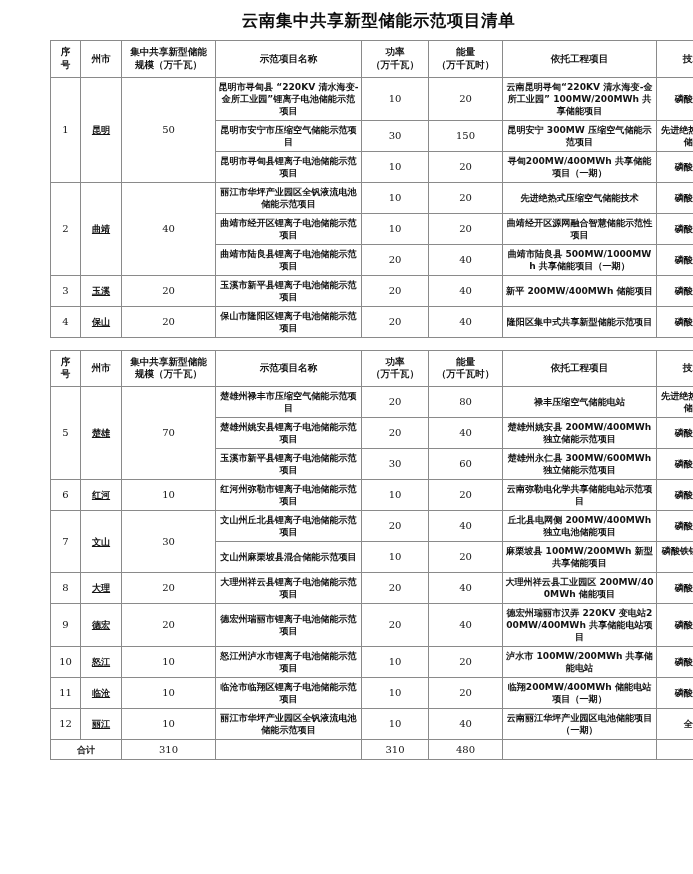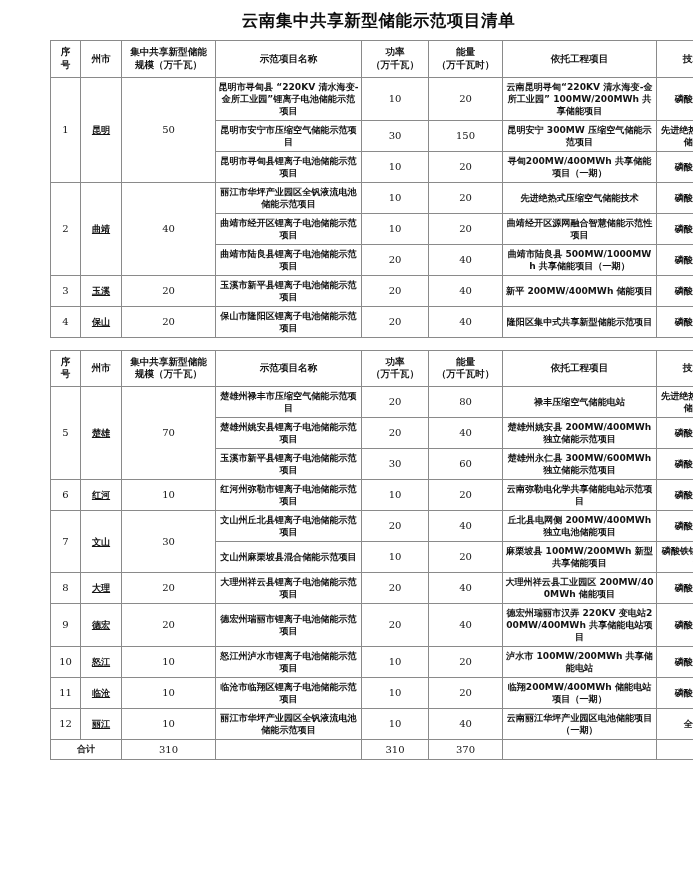--- a/index.html
+++ b/index.html
@@ -75,21 +75,20 @@
   th.c-city { width: 36px; }
   th.c-scale { width: 89px; }
   th.c-proj { width: 141px; }
   th.c-power { width: 62px; }
   th.c-energy { width: 69px; }
   th.c-rely { width: 149px; }
   th.c-tech { width: 86px; }
   .gap { height: 12px; }
   .total-cell {
     font-weight: bold;
-    font-family: Liberation Mono, monospace;
   }
   .hdr-line2 { display: block; }
 </style>
 </head>
 <body>
 
 <div class="page">
 
   <div class="doc-title">云南集中共享新型储能示范项目清单</div>
 
@@ -320,21 +319,21 @@
             <td class="c-power num">10</td>
             <td class="c-energy num">40</td>
             <td class="c-rely">云南丽江华坪产业园区电池储能项目（一期）</td>
             <td class="c-tech">全钒液流</td>
           </tr>
           <tr>
             <td class="c-seq total-cell" colspan="2">合计</td>
             <td class="c-scale num">310</td>
             <td class="c-proj"></td>
             <td class="c-power num">310</td>
-            <td class="c-energy num">370</td>
+            <td class="c-energy num">480</td>
             <td class="c-rely"></td>
             <td class="c-tech"></td>
           </tr>
         </tbody>
     </table>
   </div>
 
 </div>
 
 </body></html>

